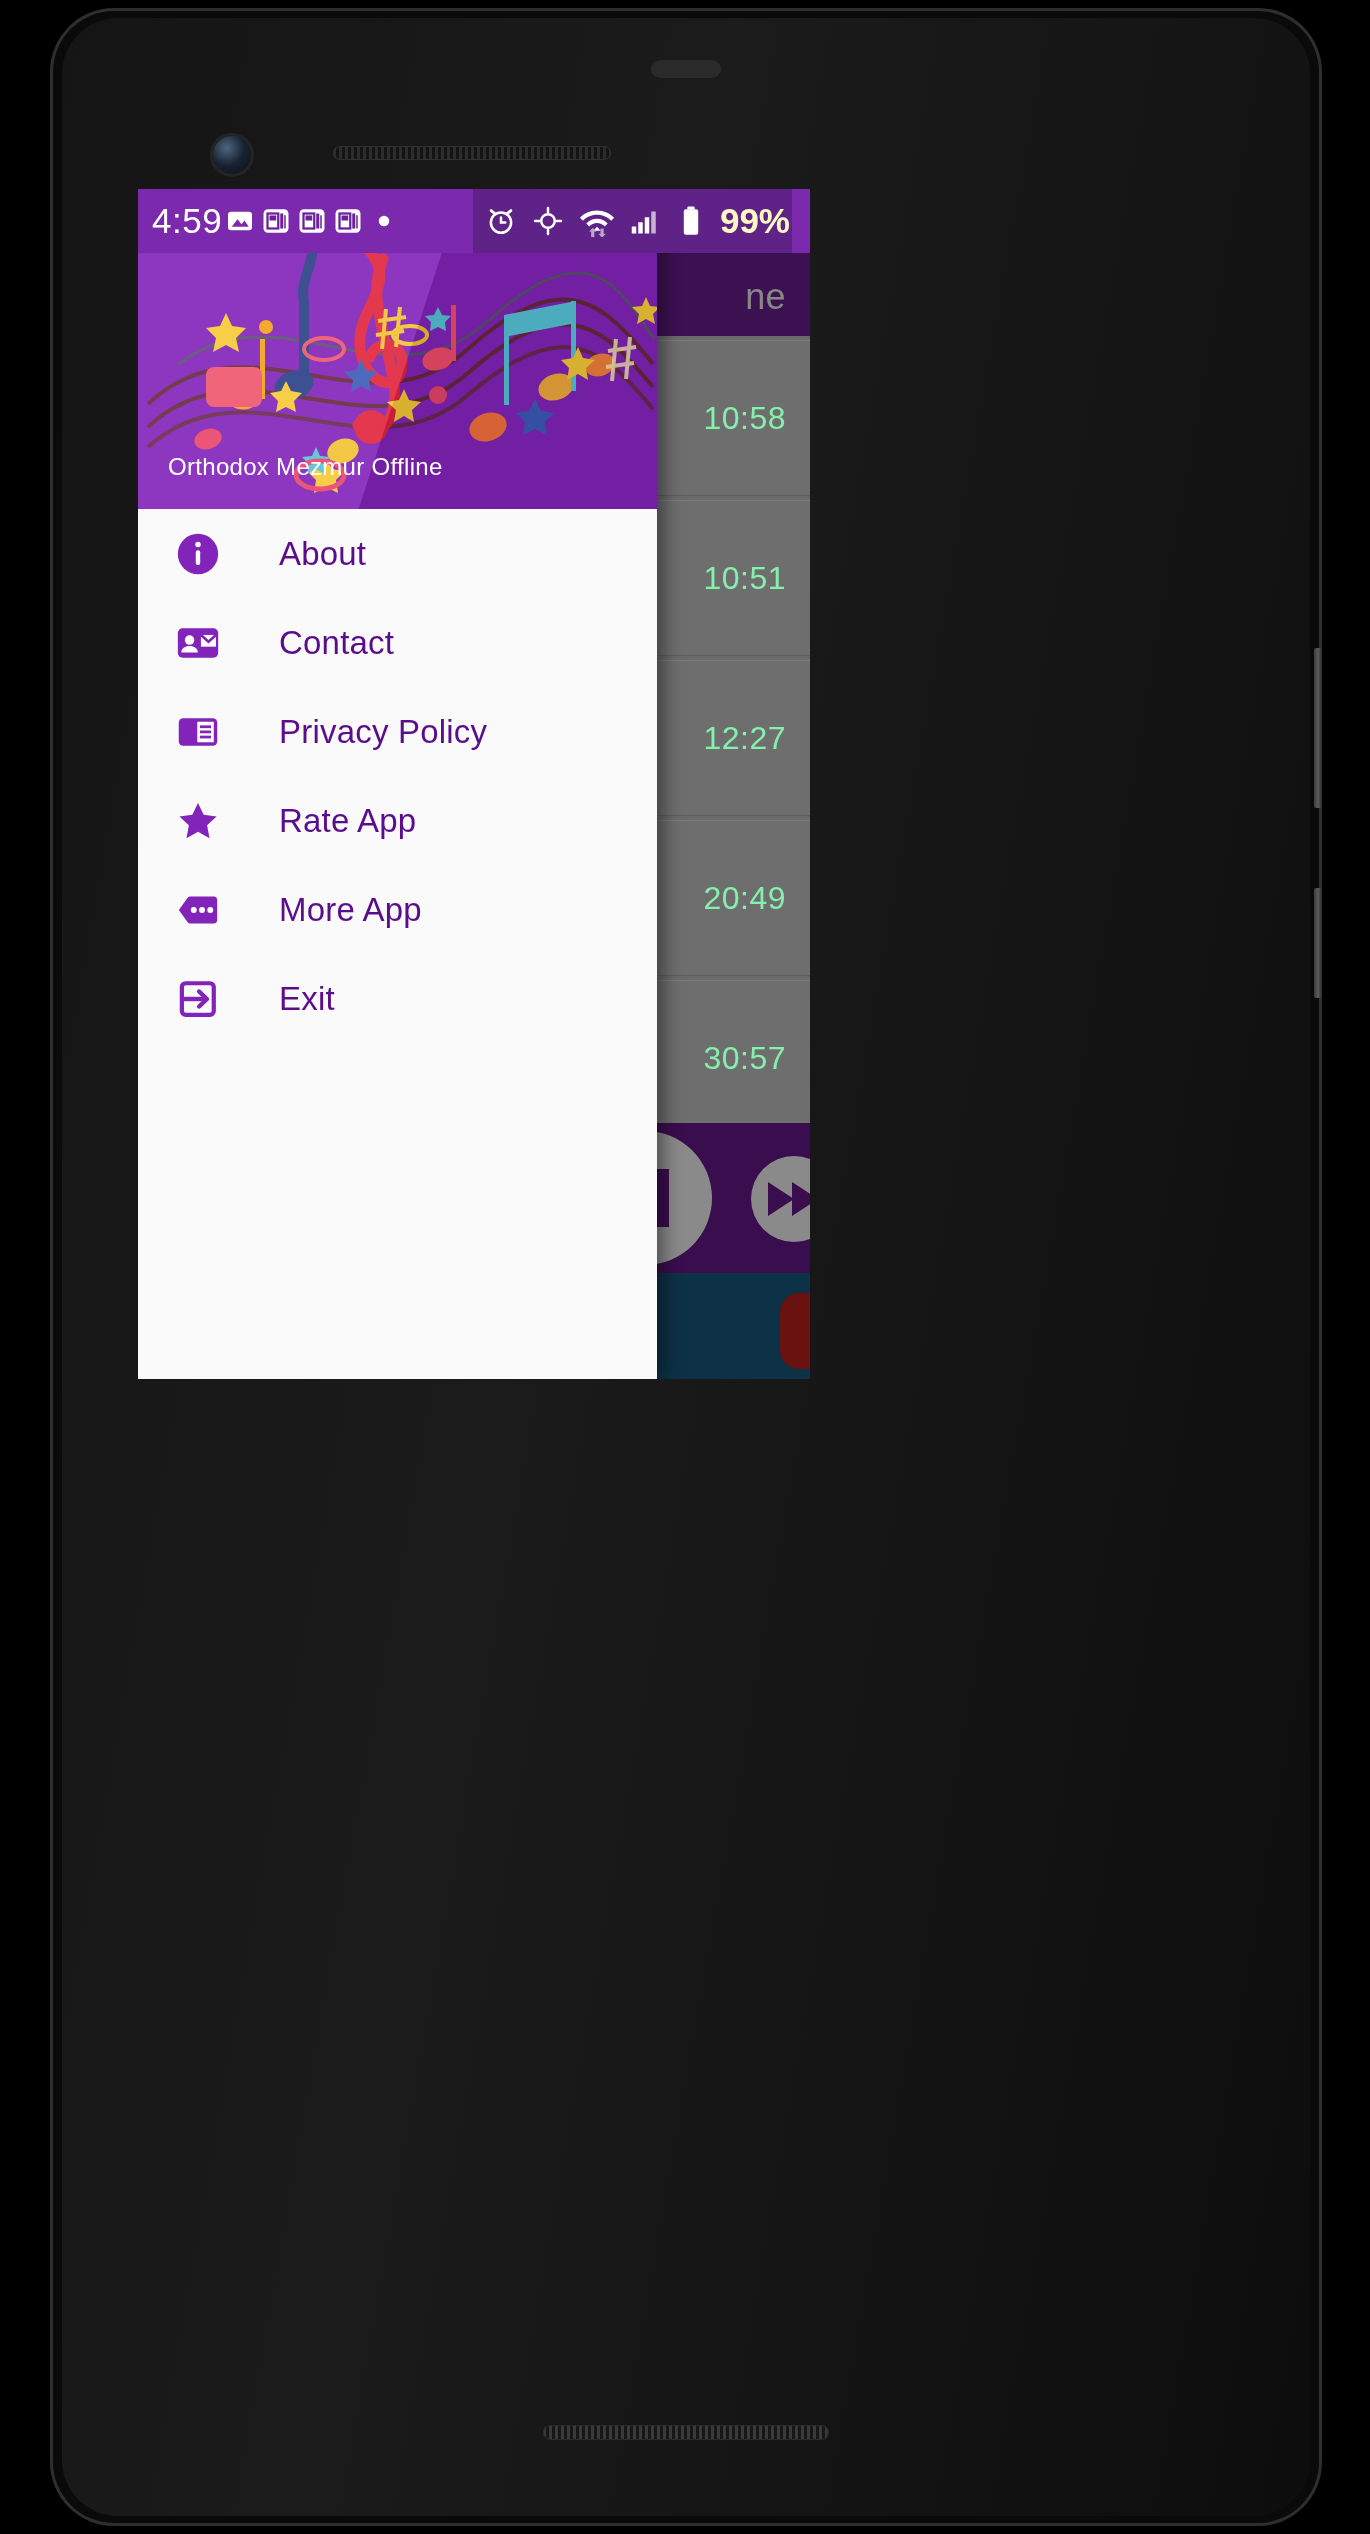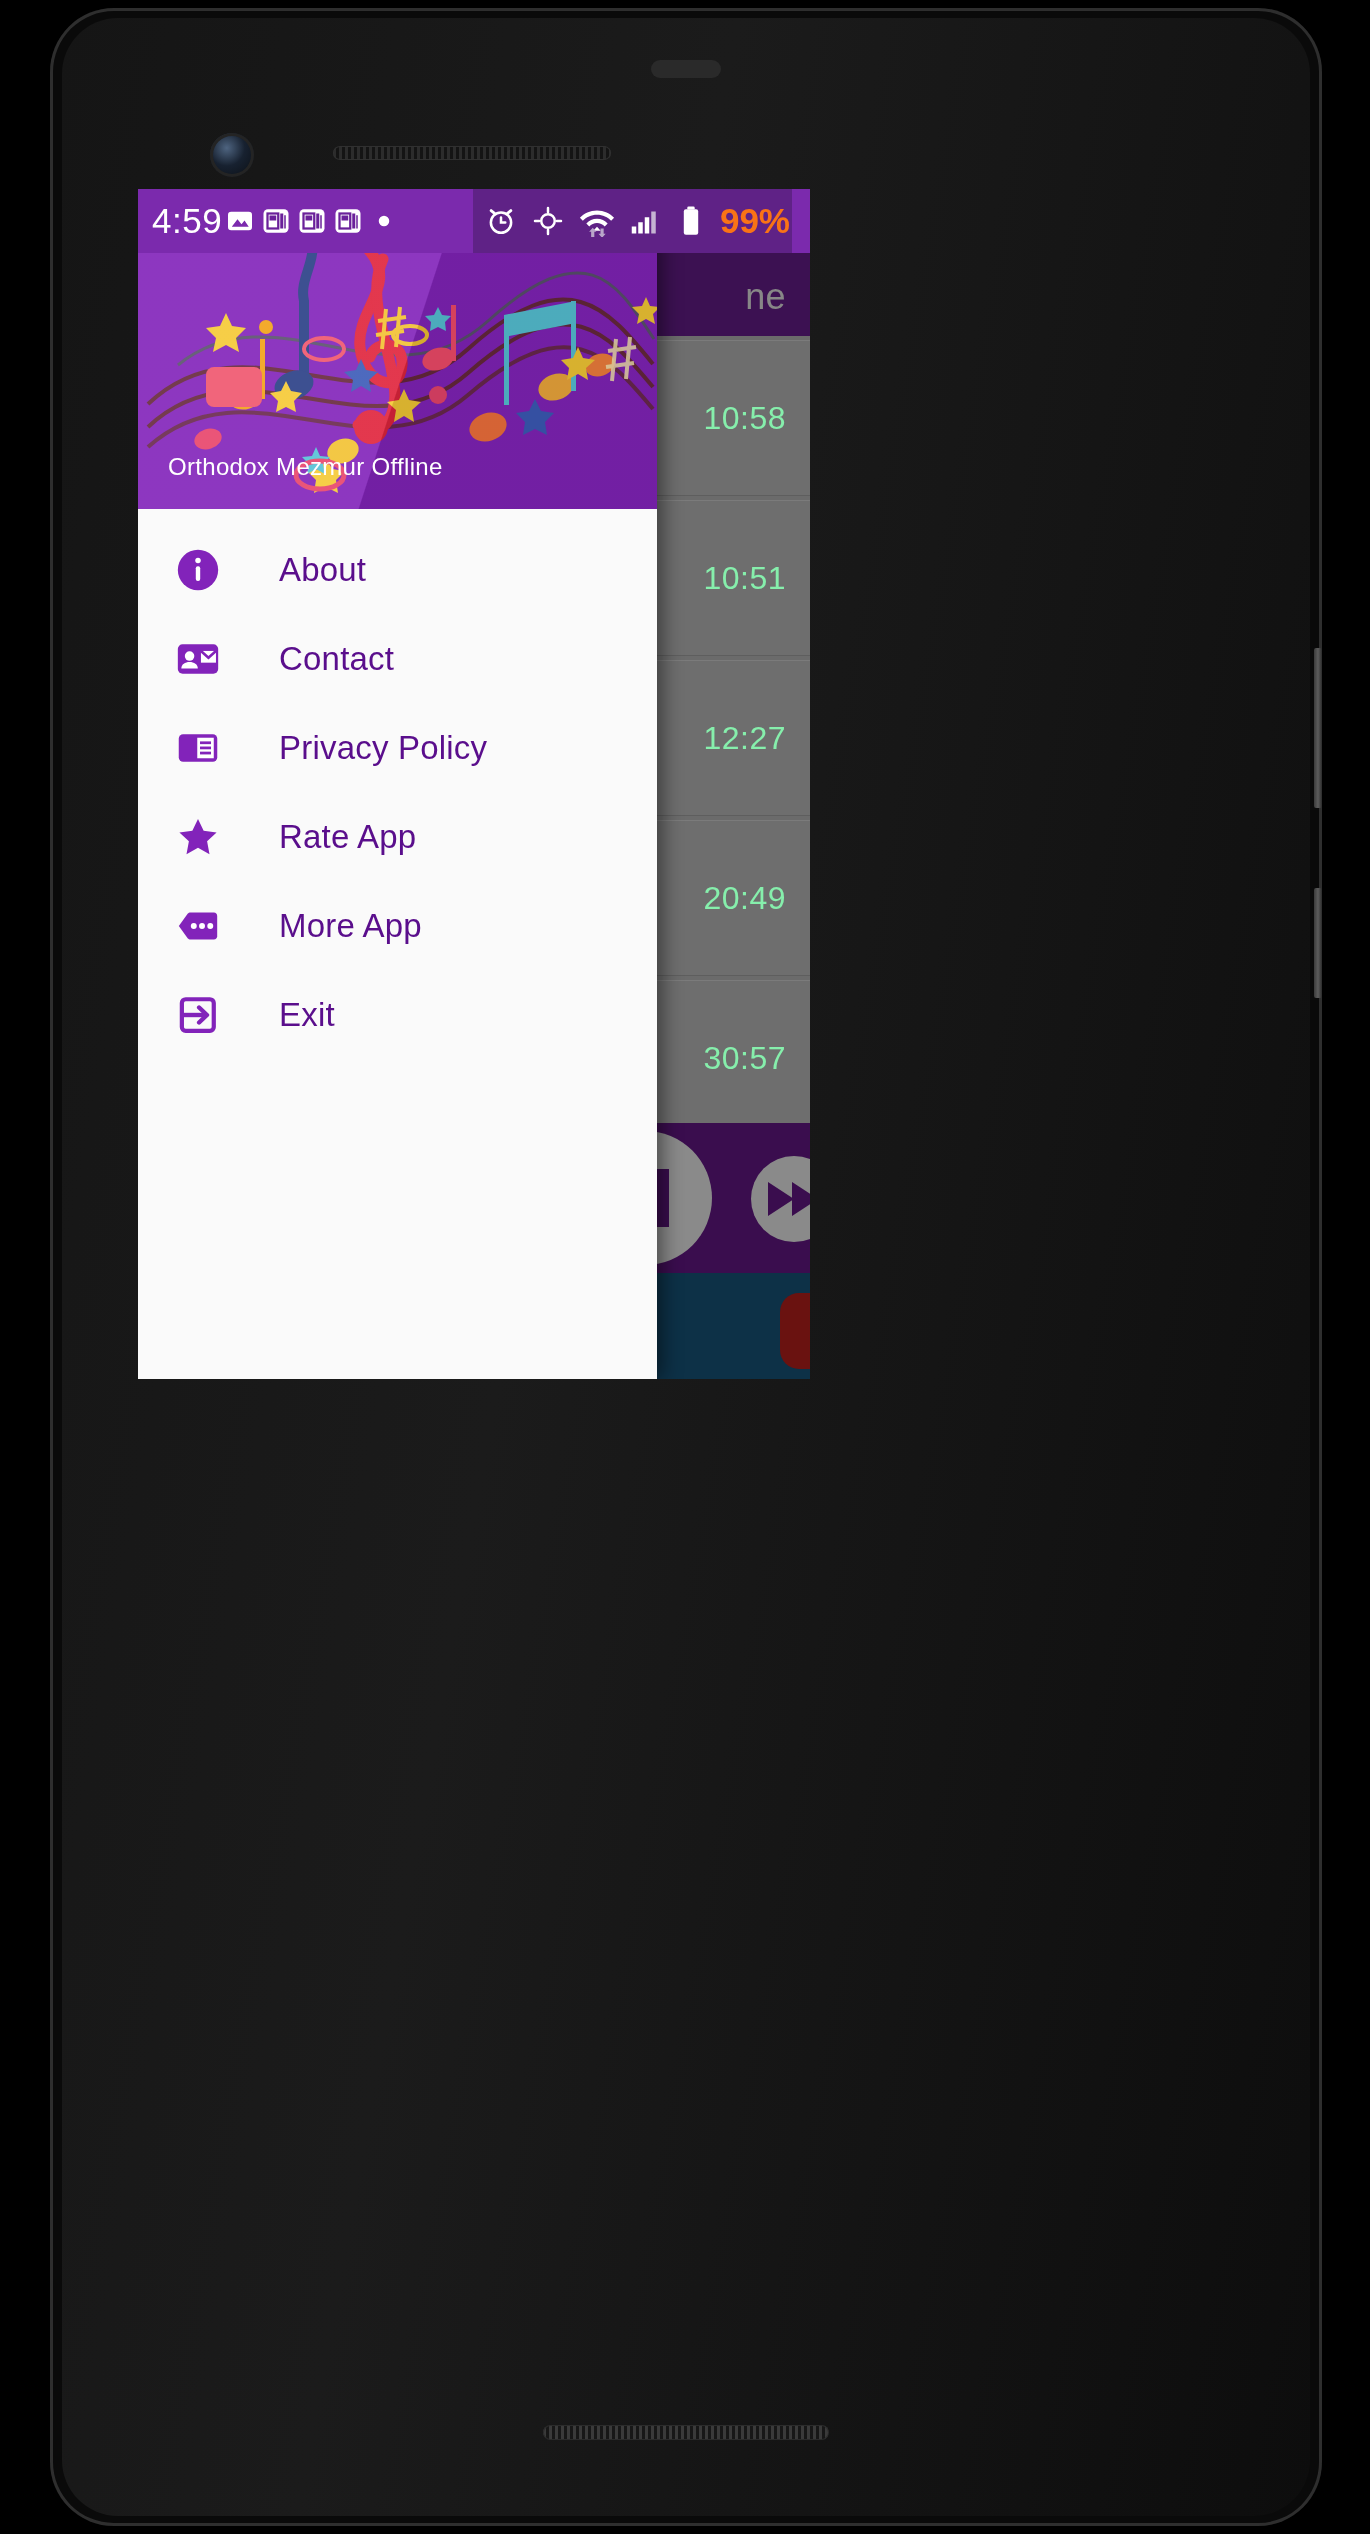--- a/index.html
+++ b/index.html
@@ -139,21 +139,21 @@
   .notif-ico {
     width: 36px; height: 36px;
     display: flex; align-items: center; justify-content: center;
   }
   #status-spacer { flex: 1; }
   #status-right {
     display: flex; align-items: center; gap: 11px;
     height: 64px; padding-left: 10px; padding-right: 2px;
     background: #5f2286;
   }
-  #battery-pct { font-size: 35px; color: #f97316; font-weight: bold; letter-spacing: 0; }
+  #battery-pct { font-size: 35px; color: #fef9c3; font-weight: bold; letter-spacing: 0; }
 
   
   #drawer {
     position: absolute; top: 0; left: 0; z-index: 30;
     width: 519px; height: 1190px;
     background: #fafafa;
     box-shadow: 6px 0 18px rgba(0,0,0,.45);
   }
   #drawer-header {
     position: relative; height: 320px; width: 519px;
@@ -161,21 +161,21 @@
   }
   #drawer-header-sheen {
     position: absolute; inset: 0;
     background: linear-gradient(108deg, rgba(255,255,255,.09) 0%, rgba(255,255,255,.09) 52%, rgba(0,0,0,.12) 52.2%, rgba(0,0,0,.12) 100%);
     pointer-events: none;
   }
   #drawer-header-title {
     position: absolute; left: 30px; bottom: 28px;
     font-size: 24px; color: #fff; letter-spacing: .3px;
   }
-  #drawer-menu { padding-top: 16px; }
+  #drawer-menu { }
   .drawer-item {
     display: flex; align-items: center;
     height: 89px; padding-left: 30px;
   }
   .drawer-icon {
     width: 60px; display: flex; align-items: center; justify-content: center;
   }
   .drawer-label {
     margin-left: 51px;
     font-size: 33px; color: #5a0e8c; letter-spacing: .2px;

